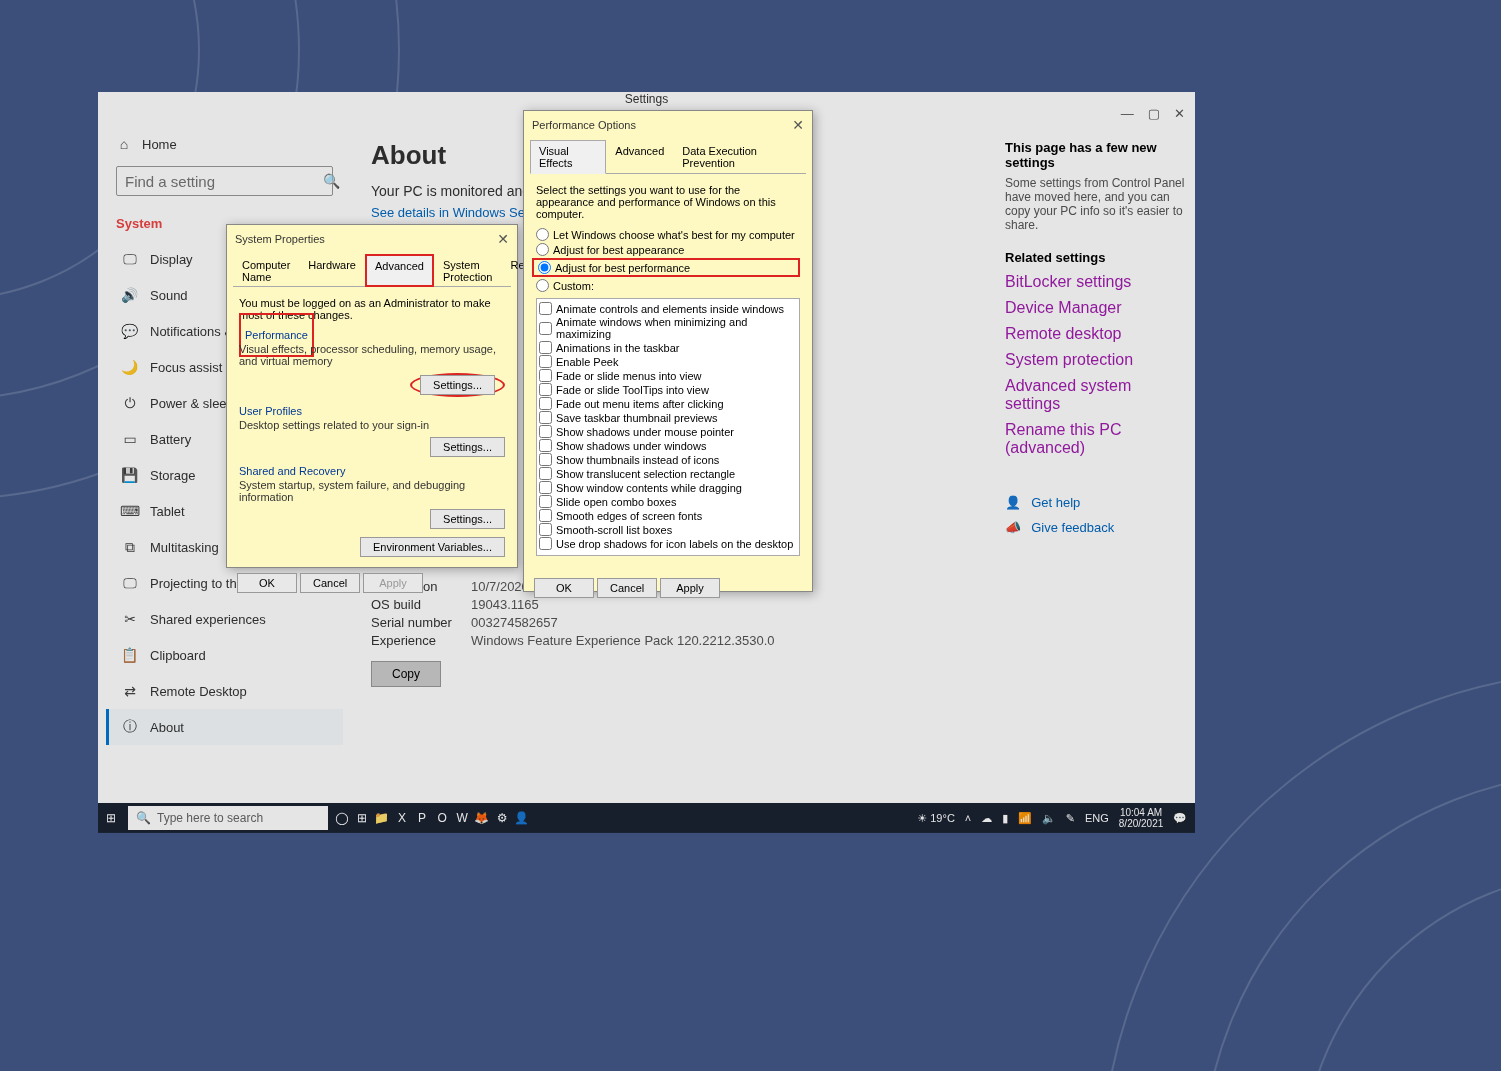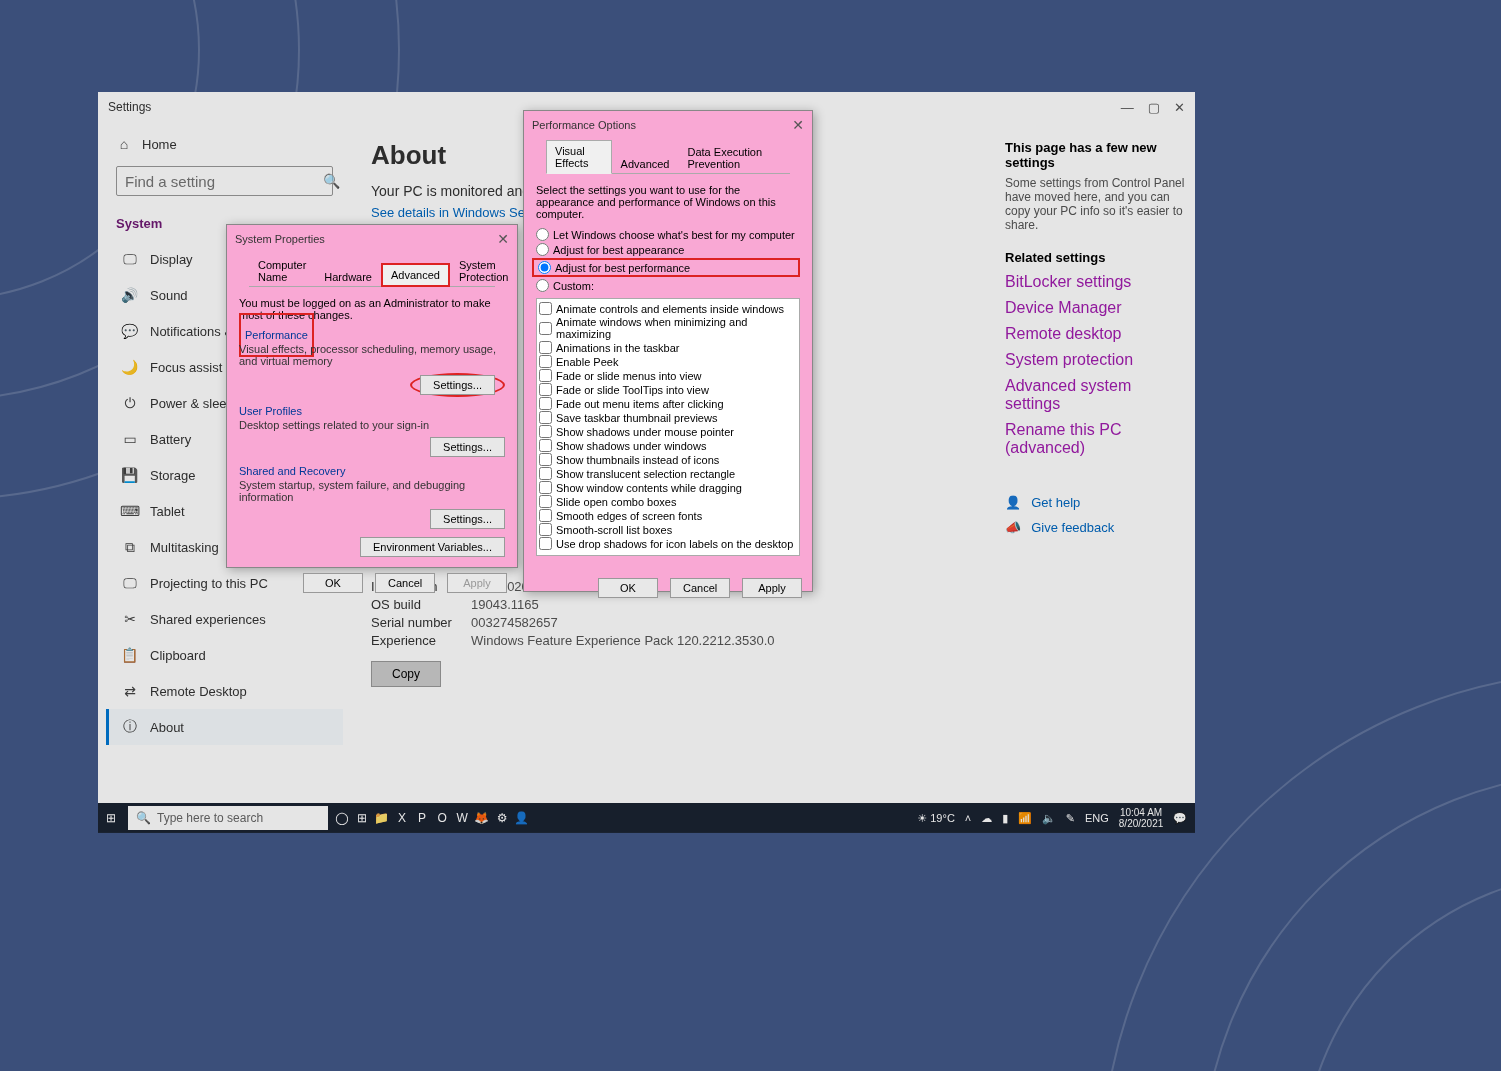--- a/index.html
+++ b/index.html
@@ -2,73 +2,73 @@
 <html><head>
 <meta charset="utf-8">
 <style>
 * { margin:0; padding:0; box-sizing:border-box; font-family:"Segoe UI",Arial,sans-serif; }
 body { width:1501px; height:1071px; background:#3b4f7a; position:relative; overflow:hidden; }
 .arc { position:absolute; border:2px solid rgba(255,255,255,.15); border-radius:50%; pointer-events:none; }
 
 .settings-window { position:absolute; left:98px; top:92px; width:1097px; height:740px; background:#fff; }
 .dim-overlay { position:absolute; inset:0; background:rgba(0,0,0,.1); z-index:5; pointer-events:none; }
 
-.titlebar { height:30px; display:flex; align-items:center; padding:0 10px; font-size:12px; color:#333; }
+.titlebar { height:30px; display:flex; align-items:center; padding:0 10px; font-size:12px; color:#333;flex-direction:column; }
 .titlebar .ctrls { margin-left:auto; display:flex; gap:14px; font-size:13px; color:#555; }
 
 .content { display:flex; height:calc(100% - 30px); }
 .sidebar { width:245px; padding:8px 0 8px 8px; }
 .home { display:flex; align-items:center; gap:10px; padding:6px 10px; font-size:13px; color:#333; }
 .ico { width:16px; height:16px; display:inline-flex; align-items:center; justify-content:center; font-size:14px; color:#444; }
 .search { margin:8px 10px; height:30px; border:1px solid #999; border-radius:2px; display:flex; align-items:center; padding:0 8px; background:#fff; }
 .search input { flex:1; border:none; outline:none; font-size:15px; color:#666; background:transparent; }
-.hdr { padding:12px 10px 10px; font-size:13px; font-weight:600; color:#701a75; }
+.hdr { padding:12px 10px 10px; font-size:13px; font-weight:600; color:#ef4444; }
 .nav { list-style:none; }
 .nav li { display:flex; align-items:center; gap:12px; padding:10px 16px; font-size:13px; color:#333; cursor:pointer; }
 .nav li.active { border-left:3px solid #0078d4; padding-left:13px; background:rgba(0,120,212,.04); }
 
 .main { flex:1; padding:18px 28px; font-size:13px; color:#333; }
 .main h1 { font-size:26px; font-weight:600; margin-bottom:12px; }
 .sub { font-size:14px; margin-bottom:6px; }
 .link { color:#0067c0; cursor:pointer; font-size:13px; }
 .spec { display:flex; margin:3px 0; }
 .spec .lbl { width:100px; color:#333; }
 .spec .val { color:#555; }
 .copy { margin:10px 0 14px; padding:5px 20px; background:#ccc; border:1px solid #999; font-size:12px; cursor:pointer; }
 .linkblk { margin:6px 0; }
 
 .right { width:200px; padding:18px 10px; }
 .right h3 { font-size:13px; font-weight:600; margin-bottom:6px; }
 .right p { font-size:12px; color:#555; margin-bottom:18px; }
 .right .rlink { display:block; color:#a21caf; font-size:16px; margin:8px 0; cursor:pointer; }
 .right .help { display:flex; align-items:center; gap:10px; color:#0067c0; font-size:13px; margin:10px 0; cursor:pointer; }
 
-.dialog { position:absolute; background:#f9a8d4; border:1px solid #888; box-shadow:2px 2px 10px rgba(0,0,0,.3); font-size:11px; z-index:10; }
+.dialog { position:absolute; background:#fef9c3; border:1px solid #888; box-shadow:2px 2px 10px rgba(0,0,0,.3); font-size:11px; z-index:10; }
 #sysprop { left:226px; top:224px; width:292px; height:344px; z-index:15; }
 #perfopt { left:523px; top:110px; width:290px; height:482px; z-index:20; }
 .dlg-title { padding:6px 8px; font-size:11px; color:#333; display:flex; align-items:center; }
 .dlg-title .x { margin-left:auto; font-size:14px; cursor:pointer; color:#555; }
-.tabs { display:flex; border-bottom:1px solid #aaa; margin:0 22px;align-items:flex-end; }
+.tabs { display:flex; border-bottom:1px solid #aaa; margin:0 6px; }
 .tab { padding:4px 8px; font-size:11px; border:1px solid transparent; border-bottom:none; cursor:pointer; position:relative; top:1px; }
 .tab.active { background:#f0f0f0; border:1px solid #aaa; border-bottom:1px solid #f0f0f0; }
 .tab.hl { border:2px solid #d22; }
 .dlg-body { padding:10px 12px; }
 .group { margin:8px 0; }
 .group .gt { color:#003898; font-size:11px; margin-bottom:2px; }
 .group .gd { font-size:11px; color:#333; }
 .btn { padding:3px 12px; font-size:11px; border:1px solid #999; background:#e8e8e8; cursor:pointer; }
 .btn:disabled { color:#999; }
 .btnrow { text-align:right; margin-top:6px; }
 .circle-hl { border:2px solid #d22; border-radius:50%; padding:0 8px; display:inline-block; }
 .radio { display:flex; align-items:center; gap:4px; margin:2px 0; }
 .radio.hl { border:2px solid #d22; padding:1px 4px; margin-left:-4px; }
 .radio input { margin:0; }
 .cklist { height:258px; overflow:auto; border:1px solid #aaa; background:#fff; padding:2px 4px 2px 2px; margin:6px 0; }
 .ck { display:flex; align-items:center; gap:4px; margin:1px 0; font-size:11px; }
-.dlg-foot { display:flex; gap:12px; justify-content:flex-end; padding:6px 10px; }
+.dlg-foot { display:flex; gap:3px; justify-content:flex-start; padding:6px 10px; }
 
 .taskbar { position:absolute; left:98px; bottom:238px; width:1097px; height:30px; background:#1a2332; display:flex; align-items:center; color:#fff; font-size:12px; }
 .tb-item { padding:0 8px; display:flex; align-items:center; gap:4px; height:100%; cursor:pointer; }
 .searchbox { background:#fff; color:#666; flex:0 0 200px; height:24px; margin:0 4px; display:flex; align-items:center; padding:0 8px; gap:6px; }
 .tb-spacer { flex:1; }
 .tray { display:flex; align-items:center; gap:10px; padding:0 8px; font-size:11px; }
 .clock { text-align:center; line-height:1.1; font-size:10px; }
 .ticon { width:20px; height:20px; display:inline-flex; align-items:center; justify-content:center; }
 </style>
 </head>

